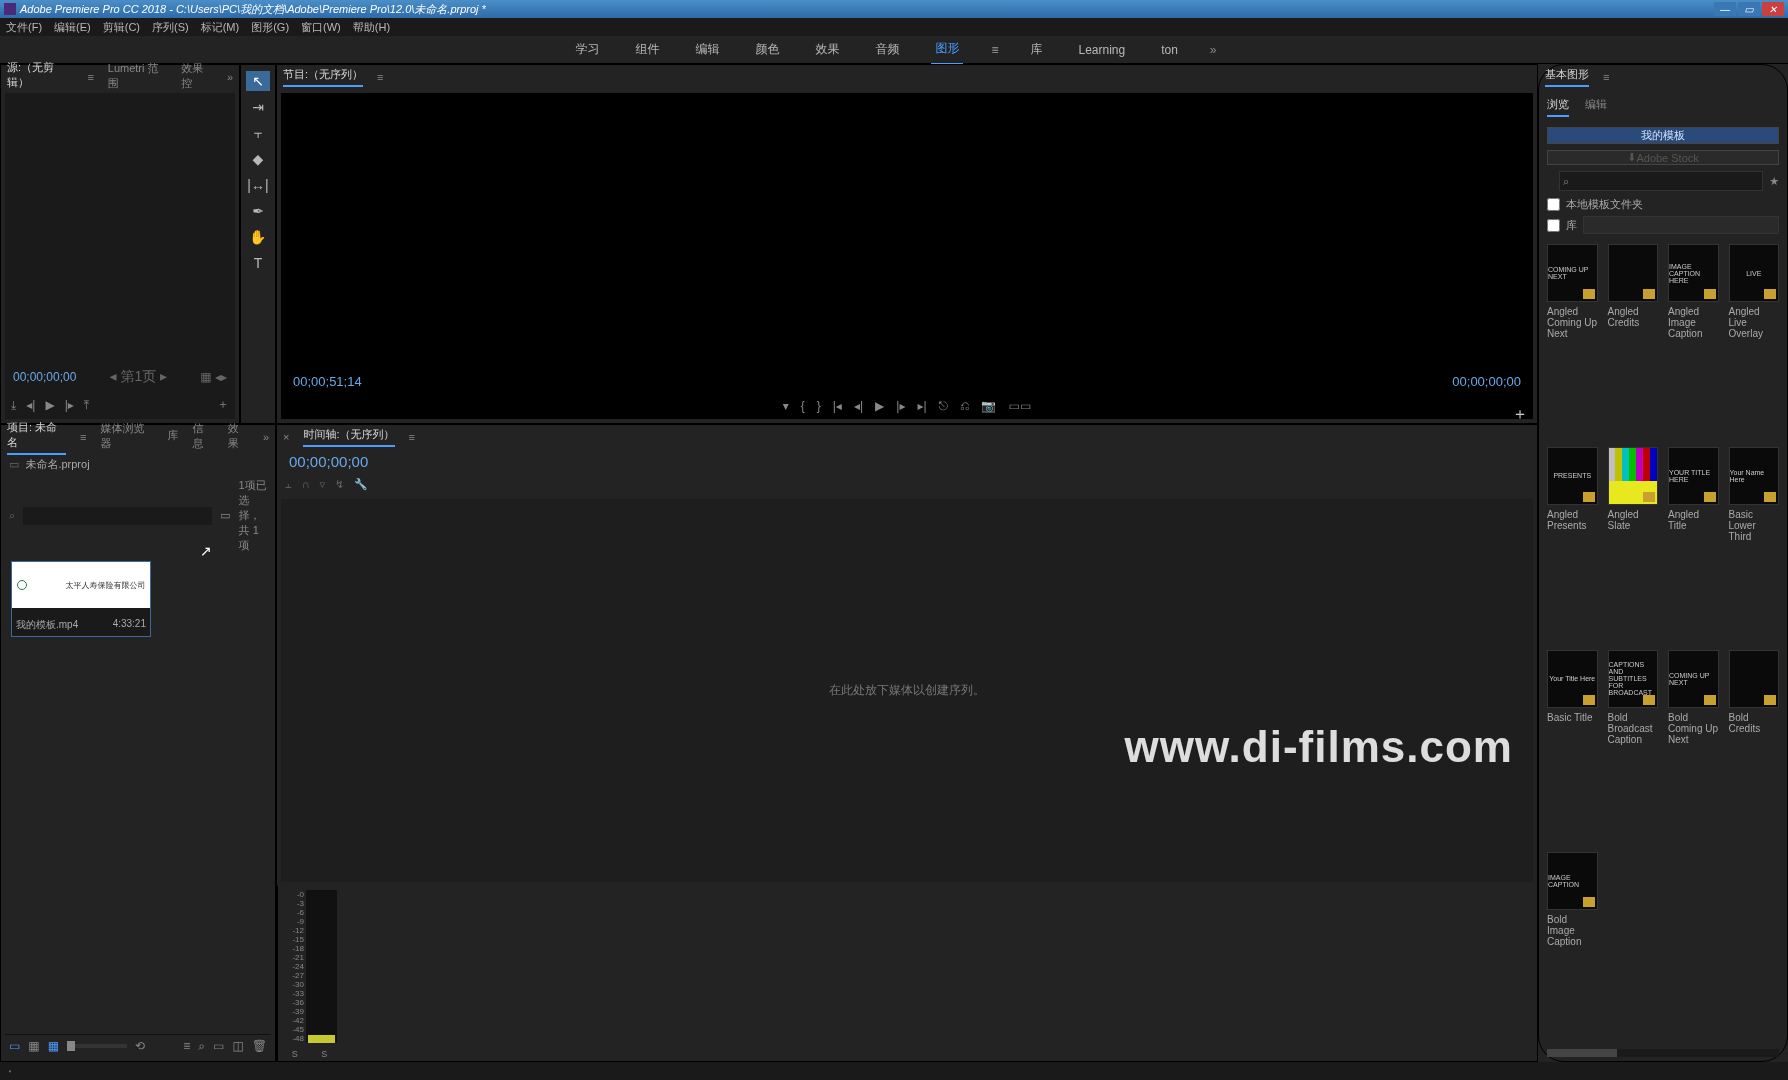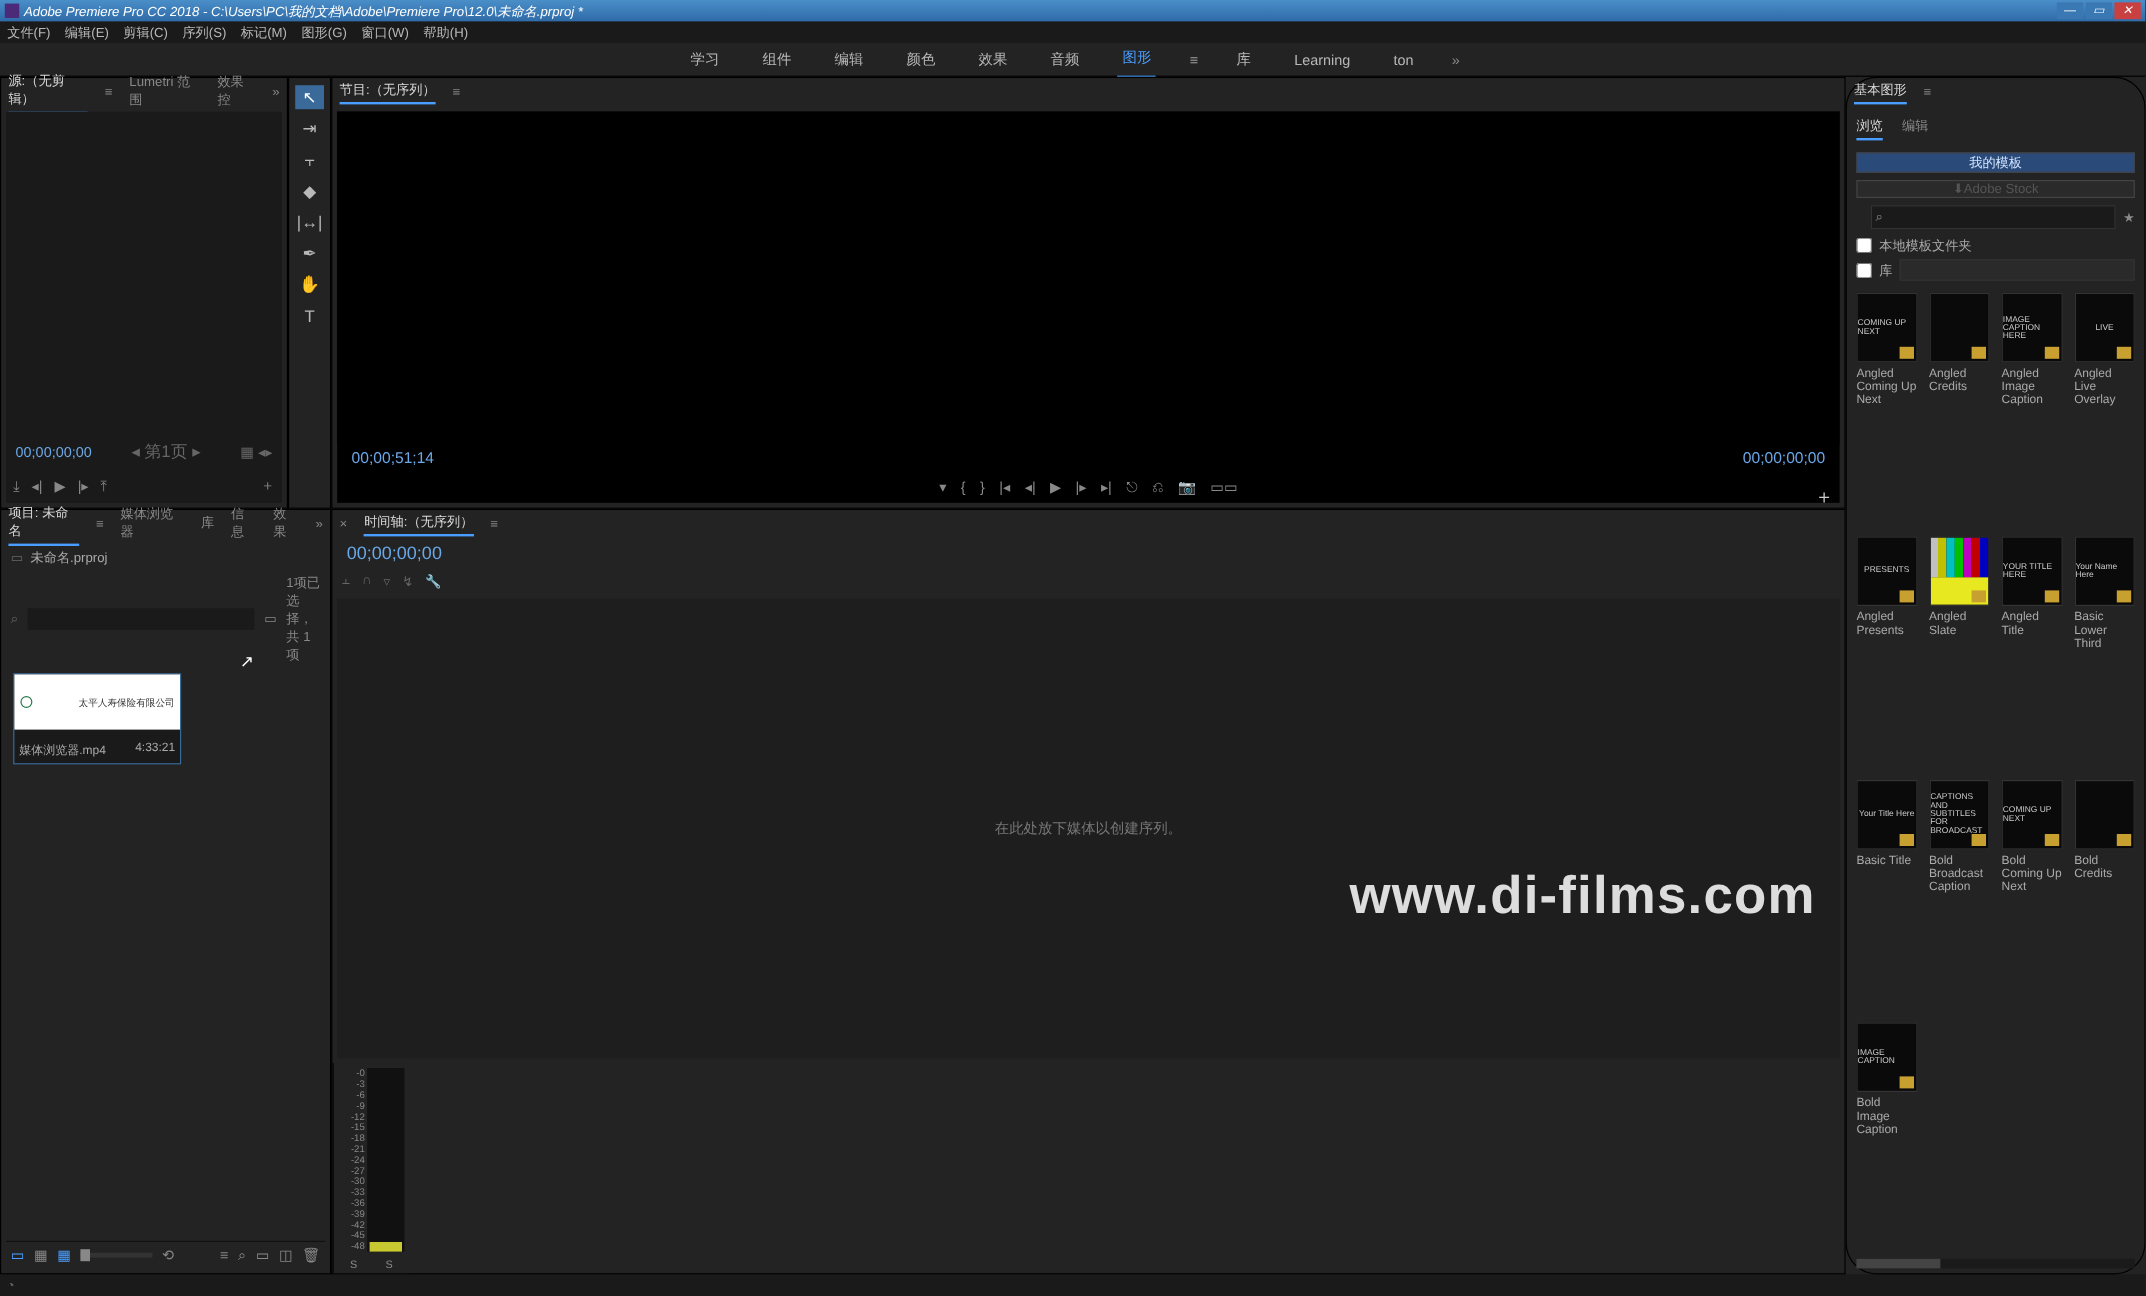--- a/index.html
+++ b/index.html
@@ -351,21 +351,21 @@
         <span class="filter-icon">▭</span>
         <span class="count">1项已选择，共 1 项</span>
       </div>
       <div class="proj-items">
         <div class="proj-clip">
           <div class="thumb">
             <span class="logo"></span>
             <span>太平人寿保险有限公司</span>
           </div>
           <div class="meta">
-            <span>媒体浏览器.mp4</span>
+            <span>我的模板.mp4</span>
             <span>4:33:21</span>
           </div>
         </div>
       </div>
       <div class="proj-footer">
         <span class="fbtn" style="color:#4a9eff">▭</span>
         <span class="fbtn">▦</span>
         <span class="fbtn active">▦</span>
         <div class="slider">
             <div class="knob"></div>

